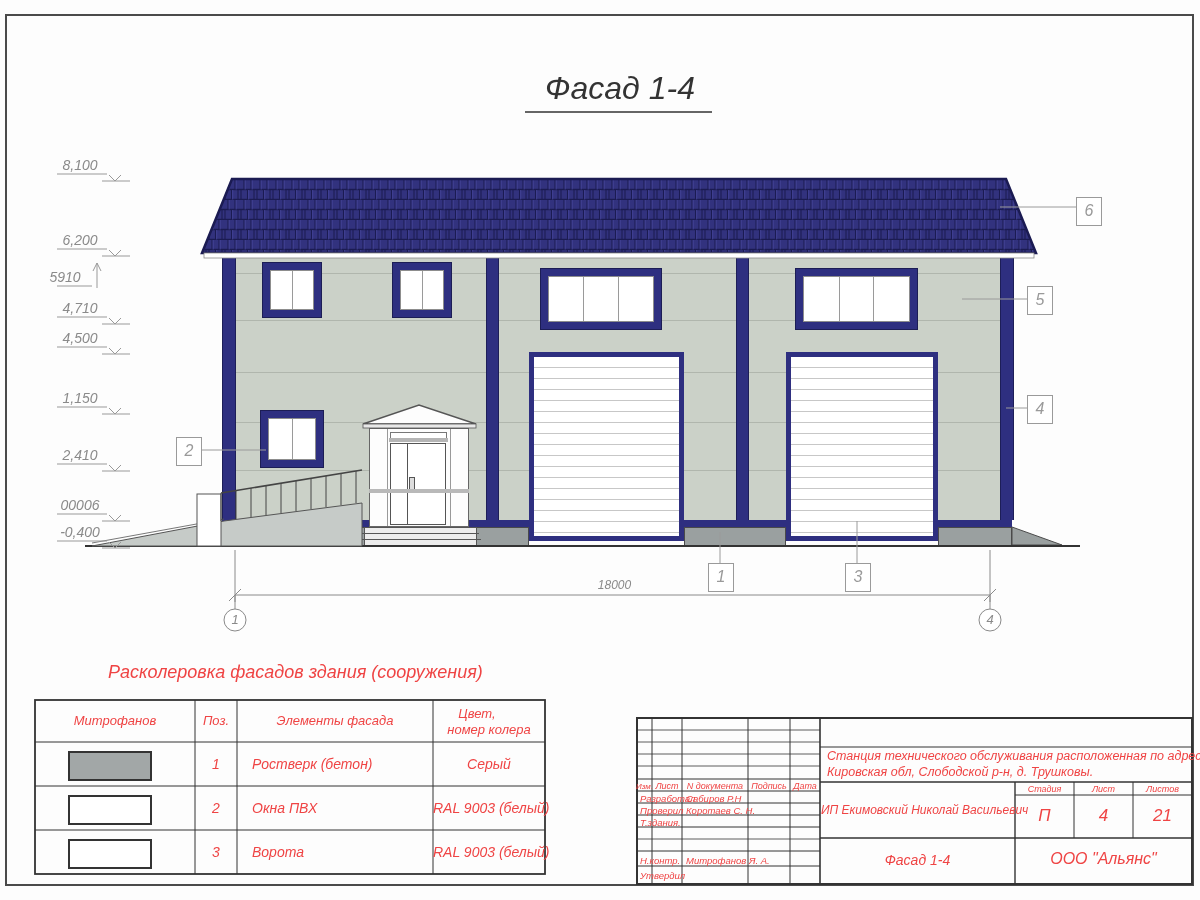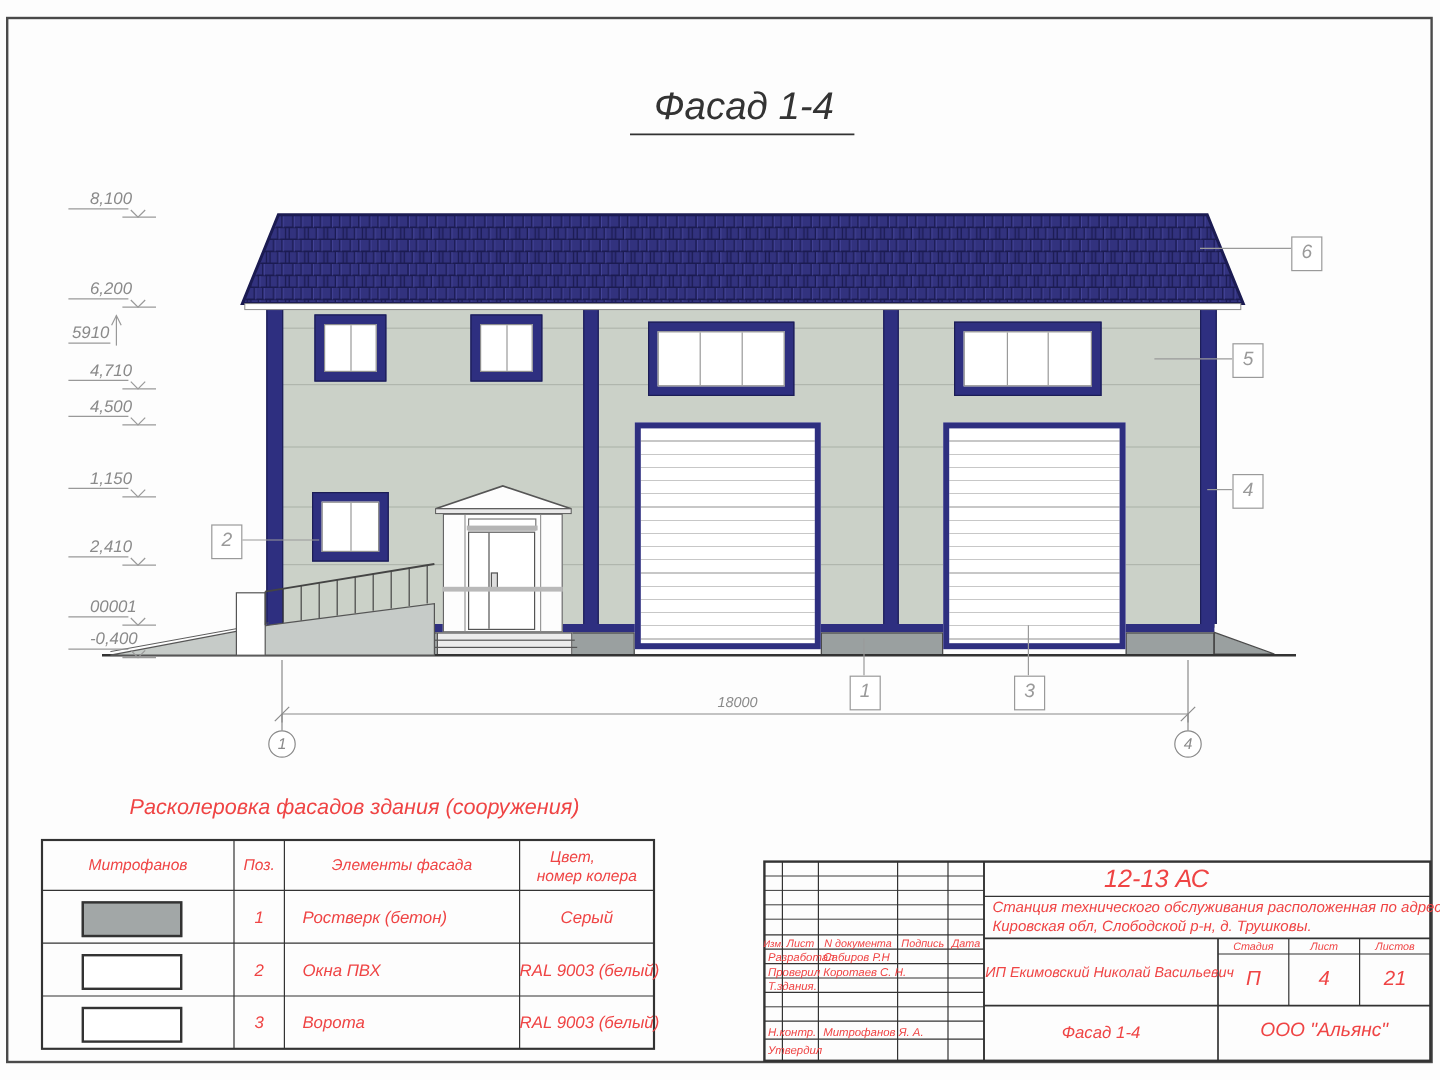--- a/index.html
+++ b/index.html
@@ -2,21 +2,21 @@
 <html><head>
 <meta charset="utf-8">
 <style>
   html,body{margin:0;padding:0;background:#fff;}
   #sheet{position:relative;width:1200px;height:900px;background:#fdfdfd;overflow:hidden;
          font-family:"Liberation Sans",sans-serif;font-style:italic;color:#333;}
   .abs{position:absolute;}
   .txt{position:absolute;white-space:nowrap;}
   .ann{color:#8a8a8a;}
   .ctr{text-align:center;}
-  .rt{text-align:left;margin-left:20px;}
+  .rt{text-align:center;}
   #frame{position:absolute;left:5px;top:14px;width:1185px;height:868px;border:2px solid #4a4a4a;}
   #ovl{position:absolute;left:0;top:0;width:1200px;height:900px;pointer-events:none;}
   .wallline{position:absolute;height:1px;background:#b0b6ad;}
   .pilaster{position:absolute;background:#2e2f80;border-left:1px solid #1d1e58;border-right:1px solid #1d1e58;}
   .win{position:absolute;background:#2e2f80;border:1px solid #1c1d55;box-sizing:border-box;}
   .win .glass{position:absolute;left:7px;top:7px;right:7px;bottom:7px;background:#fff;border:1px solid #8d8d8d;}
   .mull{position:absolute;top:0;bottom:0;width:1px;background:#9a9a9a;}
   .gdoor{position:absolute;box-sizing:border-box;border:5px solid #2e2f80;
          background:repeating-linear-gradient(#fff 0 10px,#c7c7c7 10px 11px);background-color:#fff;}
   .plinth{position:absolute;background:#9aa0a0;border:1px solid #4a4a4a;box-sizing:border-box;}
@@ -223,21 +223,21 @@
 
   <div class="txt ctr" style="left:470px;top:70px;width:300px;font-size:32px;color:#333;">Фасад 1-4</div>
 
   <div class="txt ann rt" style="left:55px;top:157px;width:50px;font-size:14px;">8,100</div>
   <div class="txt ann rt" style="left:55px;top:232px;width:50px;font-size:14px;">6,200</div>
   <div class="txt ann rt" style="left:40px;top:269px;width:50px;font-size:14px;">5910</div>
   <div class="txt ann rt" style="left:55px;top:300px;width:50px;font-size:14px;">4,710</div>
   <div class="txt ann rt" style="left:55px;top:330px;width:50px;font-size:14px;">4,500</div>
   <div class="txt ann rt" style="left:55px;top:390px;width:50px;font-size:14px;">1,150</div>
   <div class="txt ann rt" style="left:55px;top:447px;width:50px;font-size:14px;">2,410</div>
-  <div class="txt ann rt" style="left:55px;top:497px;width:50px;font-size:14px;">00001</div>
+  <div class="txt ann rt" style="left:55px;top:497px;width:50px;font-size:14px;">00006</div>
   <div class="txt ann rt" style="left:55px;top:524px;width:50px;font-size:14px;">-0,400</div>
 
   <div class="callout" style="left:708px;top:563px;">1</div>
   <div class="callout" style="left:176px;top:437px;">2</div>
   <div class="callout" style="left:845px;top:563px;">3</div>
   <div class="callout" style="left:1027px;top:395px;">4</div>
   <div class="callout" style="left:1027px;top:286px;">5</div>
   <div class="callout" style="left:1076px;top:197px;">6</div>
 
   <div class="txt ann ctr" style="left:552px;top:578px;width:125px;font-size:12px;">18000</div>
@@ -258,21 +258,20 @@
   <div class="txt tbl ctr" style="left:195px;top:756px;width:42px;font-size:14px;">1</div>
   <div class="txt tbl" style="left:252px;top:756px;font-size:14px;">Ростверк (бетон)</div>
   <div class="txt tbl ctr" style="left:433px;top:756px;width:112px;font-size:14px;">Серый</div>
   <div class="txt tbl ctr" style="left:195px;top:800px;width:42px;font-size:14px;">2</div>
   <div class="txt tbl" style="left:252px;top:800px;font-size:14px;">Окна ПВХ</div>
   <div class="txt tbl ctr" style="left:433px;top:800px;width:112px;font-size:14px;">RAL 9003 (белый)</div>
   <div class="txt tbl ctr" style="left:195px;top:844px;width:42px;font-size:14px;">3</div>
   <div class="txt tbl" style="left:252px;top:844px;font-size:14px;">Ворота</div>
   <div class="txt tbl ctr" style="left:433px;top:844px;width:112px;font-size:14px;">RAL 9003 (белый)</div>
 
-  <div class="txt tbl rt" style="left:900px;top:721px;width:282px;font-size:21px;">12-13 АС</div>
   <div class="txt tbl" style="left:827px;top:749px;font-size:12.5px;">Станция технического обслуживания расположенная по адресу</div>
   <div class="txt tbl" style="left:827px;top:765px;font-size:12.5px;">Кировская обл, Слободской р-н, д. Трушковы.</div>
   <div class="txt tbl ctr" style="left:821px;top:803px;width:193px;font-size:12px;">ИП Екимовский Николай Васильевич</div>
   <div class="txt tbl ctr" style="left:1015px;top:784px;width:59px;font-size:9px;">Стадия</div>
   <div class="txt tbl ctr" style="left:1074px;top:784px;width:59px;font-size:9px;">Лист</div>
   <div class="txt tbl ctr" style="left:1133px;top:784px;width:59px;font-size:9px;">Листов</div>
   <div class="txt tbl ctr" style="left:1015px;top:806px;width:59px;font-size:17px;">П</div>
   <div class="txt tbl ctr" style="left:1074px;top:806px;width:59px;font-size:17px;">4</div>
   <div class="txt tbl ctr" style="left:1133px;top:806px;width:59px;font-size:17px;">21</div>
   <div class="txt tbl ctr" style="left:821px;top:852px;width:193px;font-size:14px;">Фасад 1-4</div>

